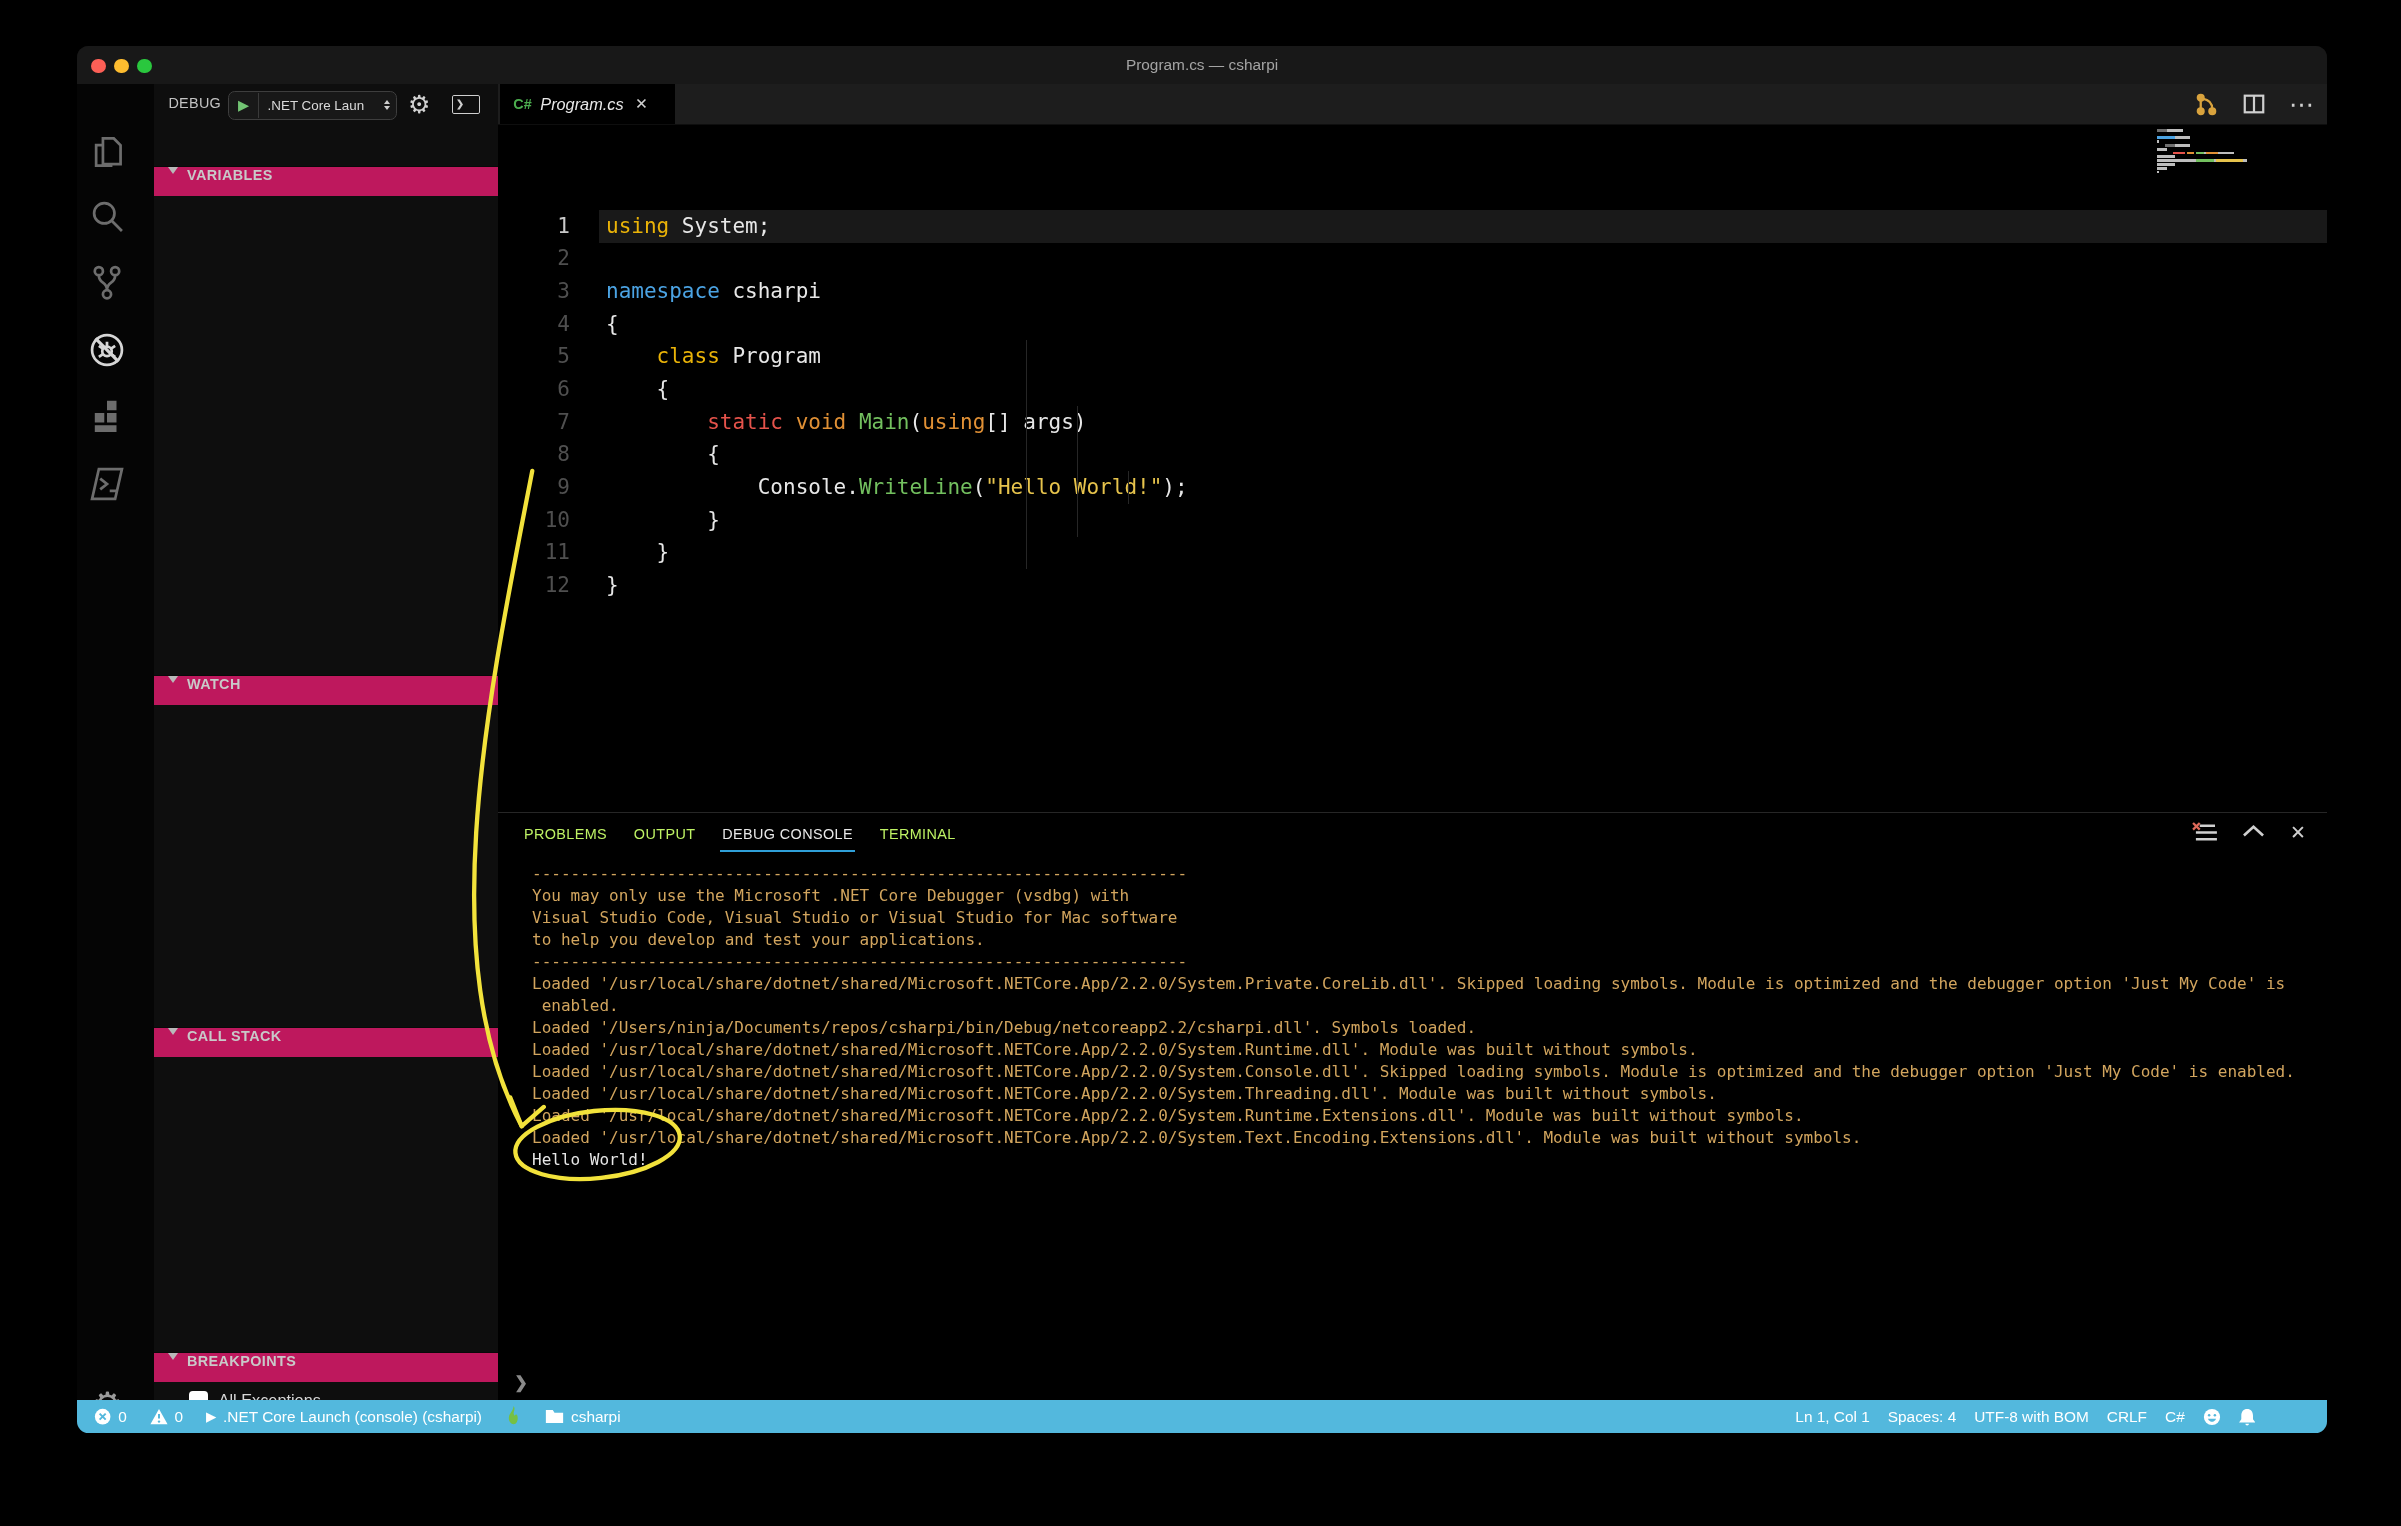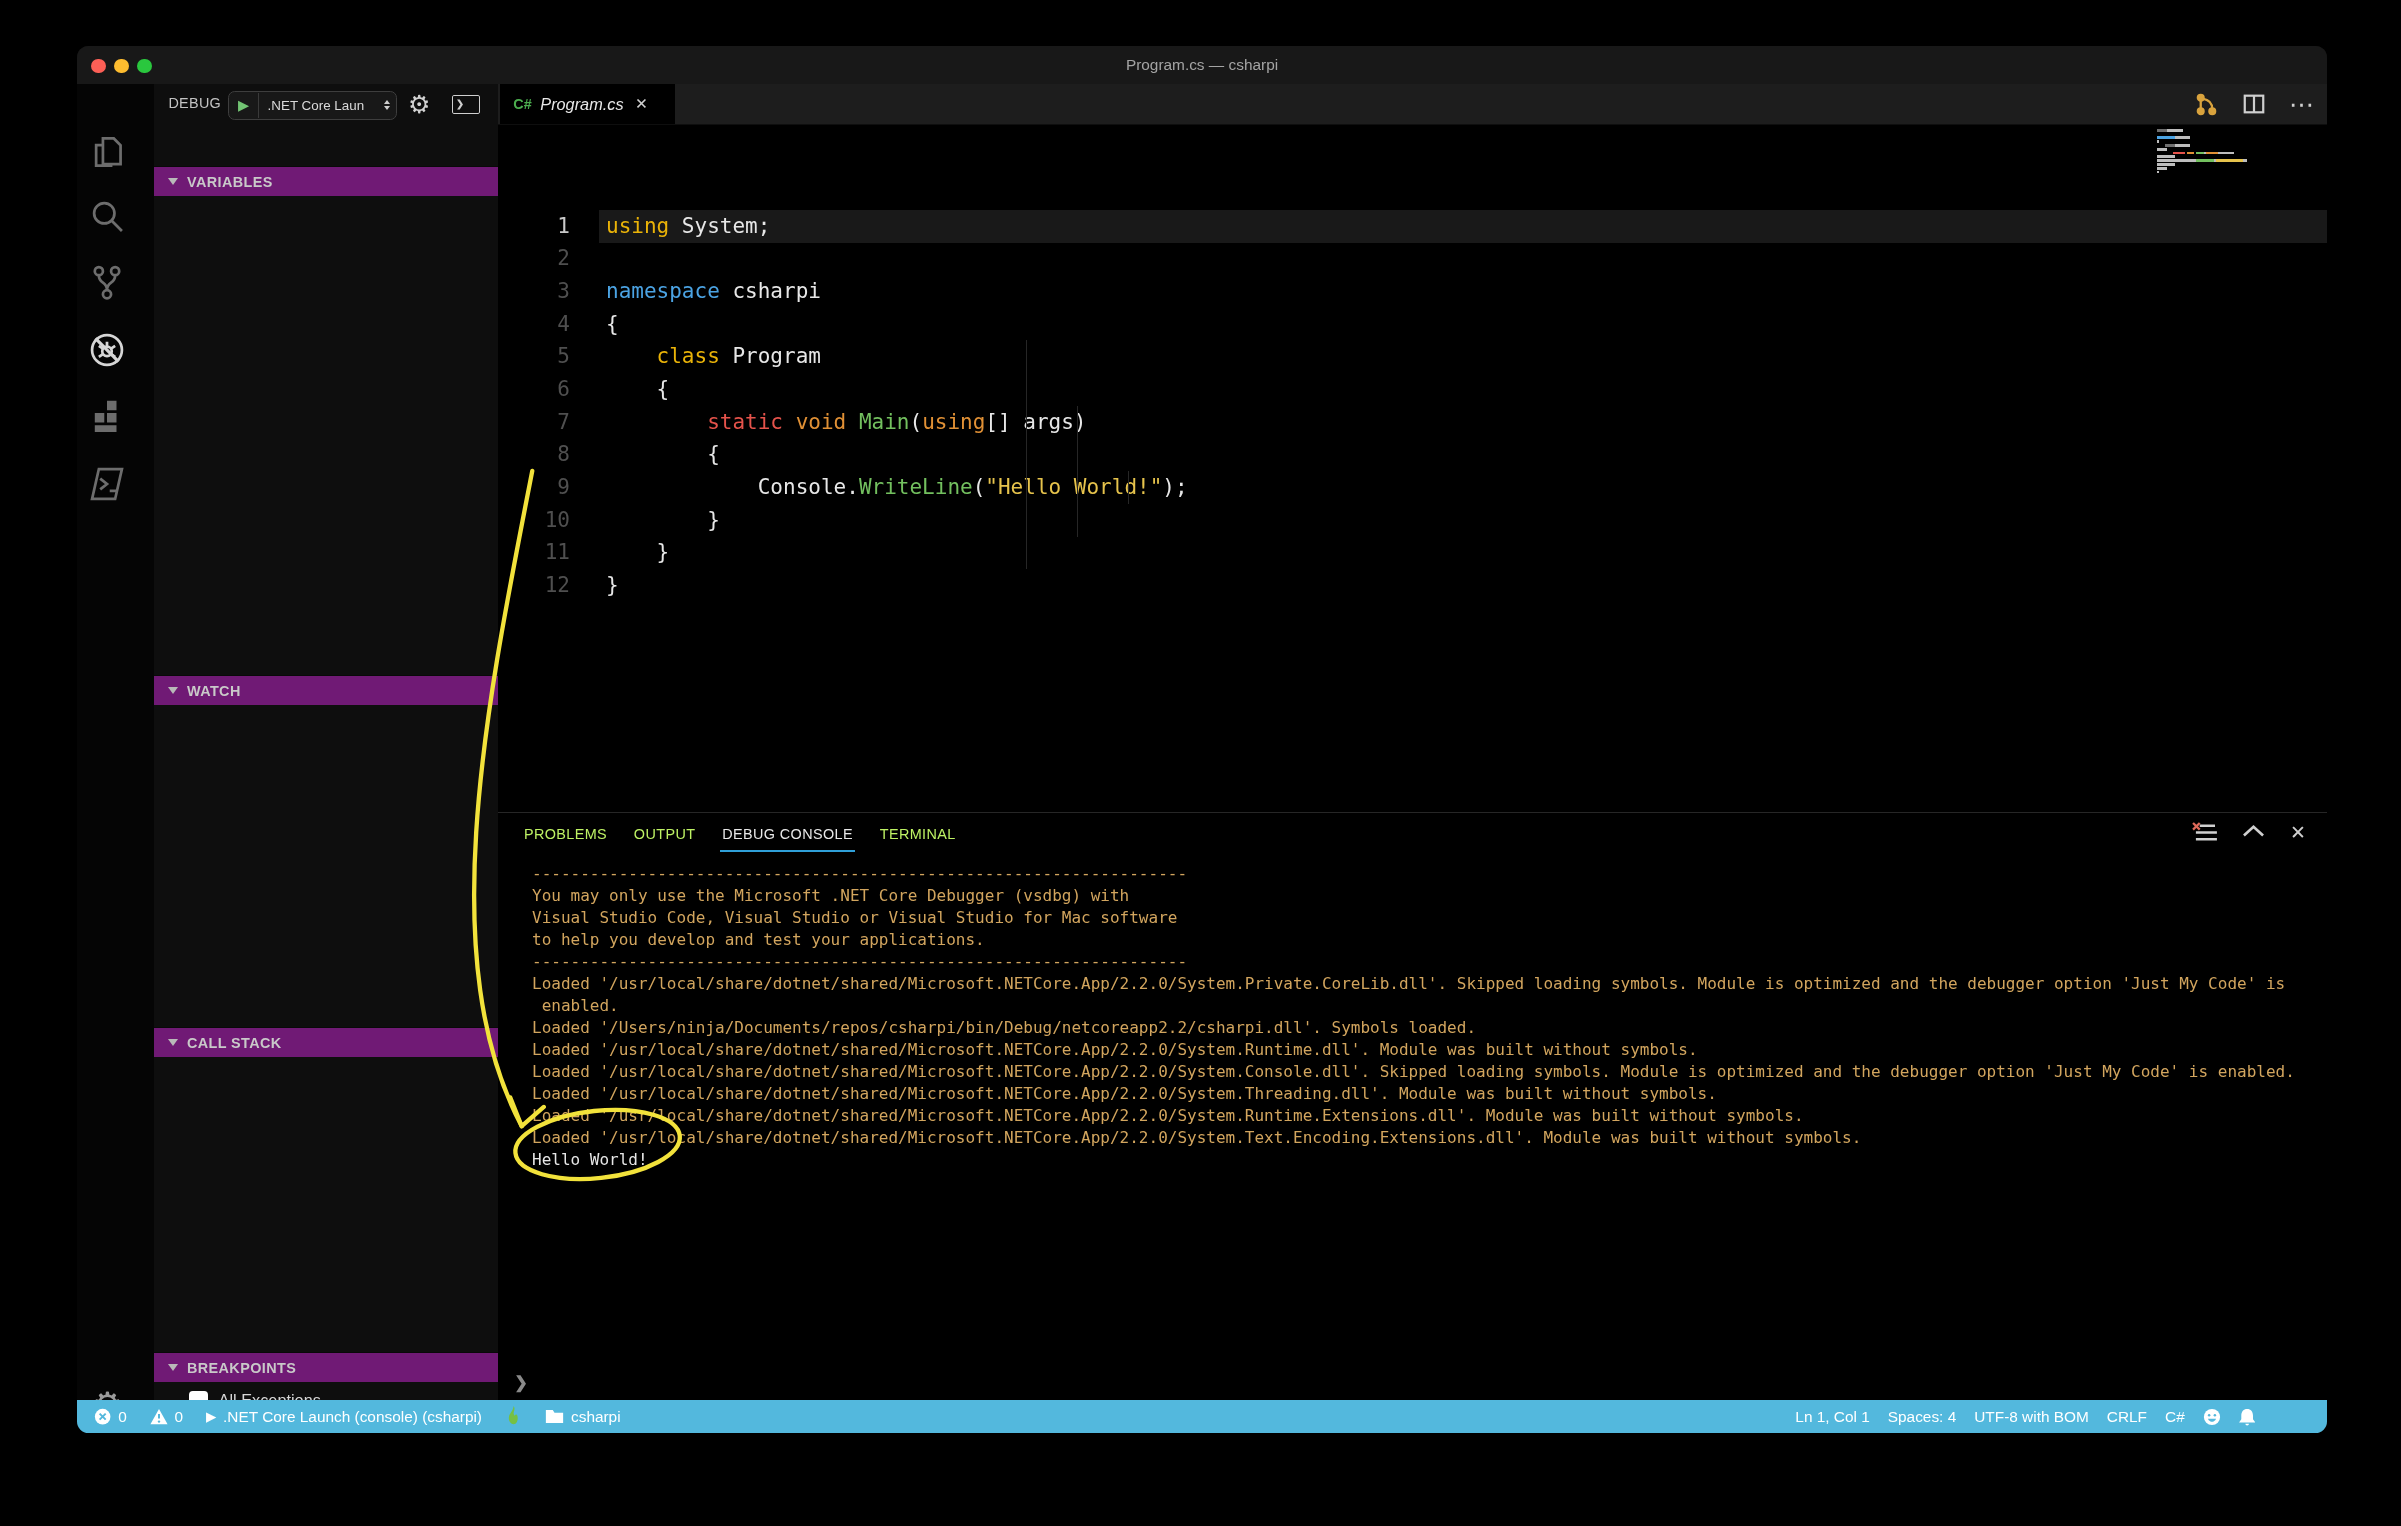--- a/index.html
+++ b/index.html
@@ -26,22 +26,22 @@
   .dbg-combo{position:absolute;left:74px;top:6.7px;width:167px;height:27px;background:#181818;border:1.4px solid #3e3e3e;
              border-radius:6.7px;display:flex;align-items:center;overflow:hidden;}
   .dbg-play{width:29px;text-align:center;color:#72c473;font-size:14.4px;border-right:1px solid #3a3a3a;line-height:25px;}
   .dbg-sel{flex:1;color:#d9d9d9;font-size:13.4px;padding-left:8.6px;white-space:nowrap;overflow:hidden;}
   .spin{display:flex;flex-direction:column;gap:1.9px;padding:0 5.8px;}
   .spin i{width:0;height:0;border-left:3.8px solid transparent;border-right:3.8px solid transparent;display:block;}
   .spin .up{border-bottom:4.8px solid #cfcfcf;} .spin .dn{border-top:4.8px solid #cfcfcf;}
   .dbg-gear{position:absolute;left:254px;top:5.8px;color:#d2d2d2;font-size:25px;}
   .dbg-console-ic{position:absolute;left:298px;top:10.6px;width:23px;height:17.3px;border:1.9px solid #cfcfcf;border-radius:1.9px;
                   color:#cfcfcf;font-size:9.6px;line-height:15.4px;text-align:left;padding-left:2.9px;font-weight:bold;}
-  .section{position:absolute;left:0;width:344px;height:29px;background:#701a75;border-top:1px solid #090909;
-           display:flex;align-items:center;}
+  .section{position:absolute;left:0;width:344px;height:29px;background:#be185d;border-top:1px solid #090909;
+           display:flex;align-items:flex-start;}
   .tri{width:0;height:0;border-left:5.8px solid transparent;border-right:5.8px solid transparent;border-top:7.7px solid #b9b9b9;
        margin-left:14.4px;margin-right:8.6px;}
   .sec-label{color:#c9c9c9;font-size:14.4px;font-weight:bold;letter-spacing:0.4px;}
   .bp-row{position:absolute;left:12px;width:344px;height:27px;display:flex;align-items:flex-end;}
   .cbx{width:19px;height:19px;border-radius:3.8px;margin-left:23px;margin-right:10.6px;background:#fff;
        display:flex;align-items:center;justify-content:center;font-size:13.4px;color:#fff;}
   .cbx.checked{background:#2a7cf0;}
   .bp-label{color:#d6d6d6;font-size:16.3px;}
   
   .tabbar{position:absolute;left:421px;top:38px;right:0;height:40px;background:#1d1d1d;}

